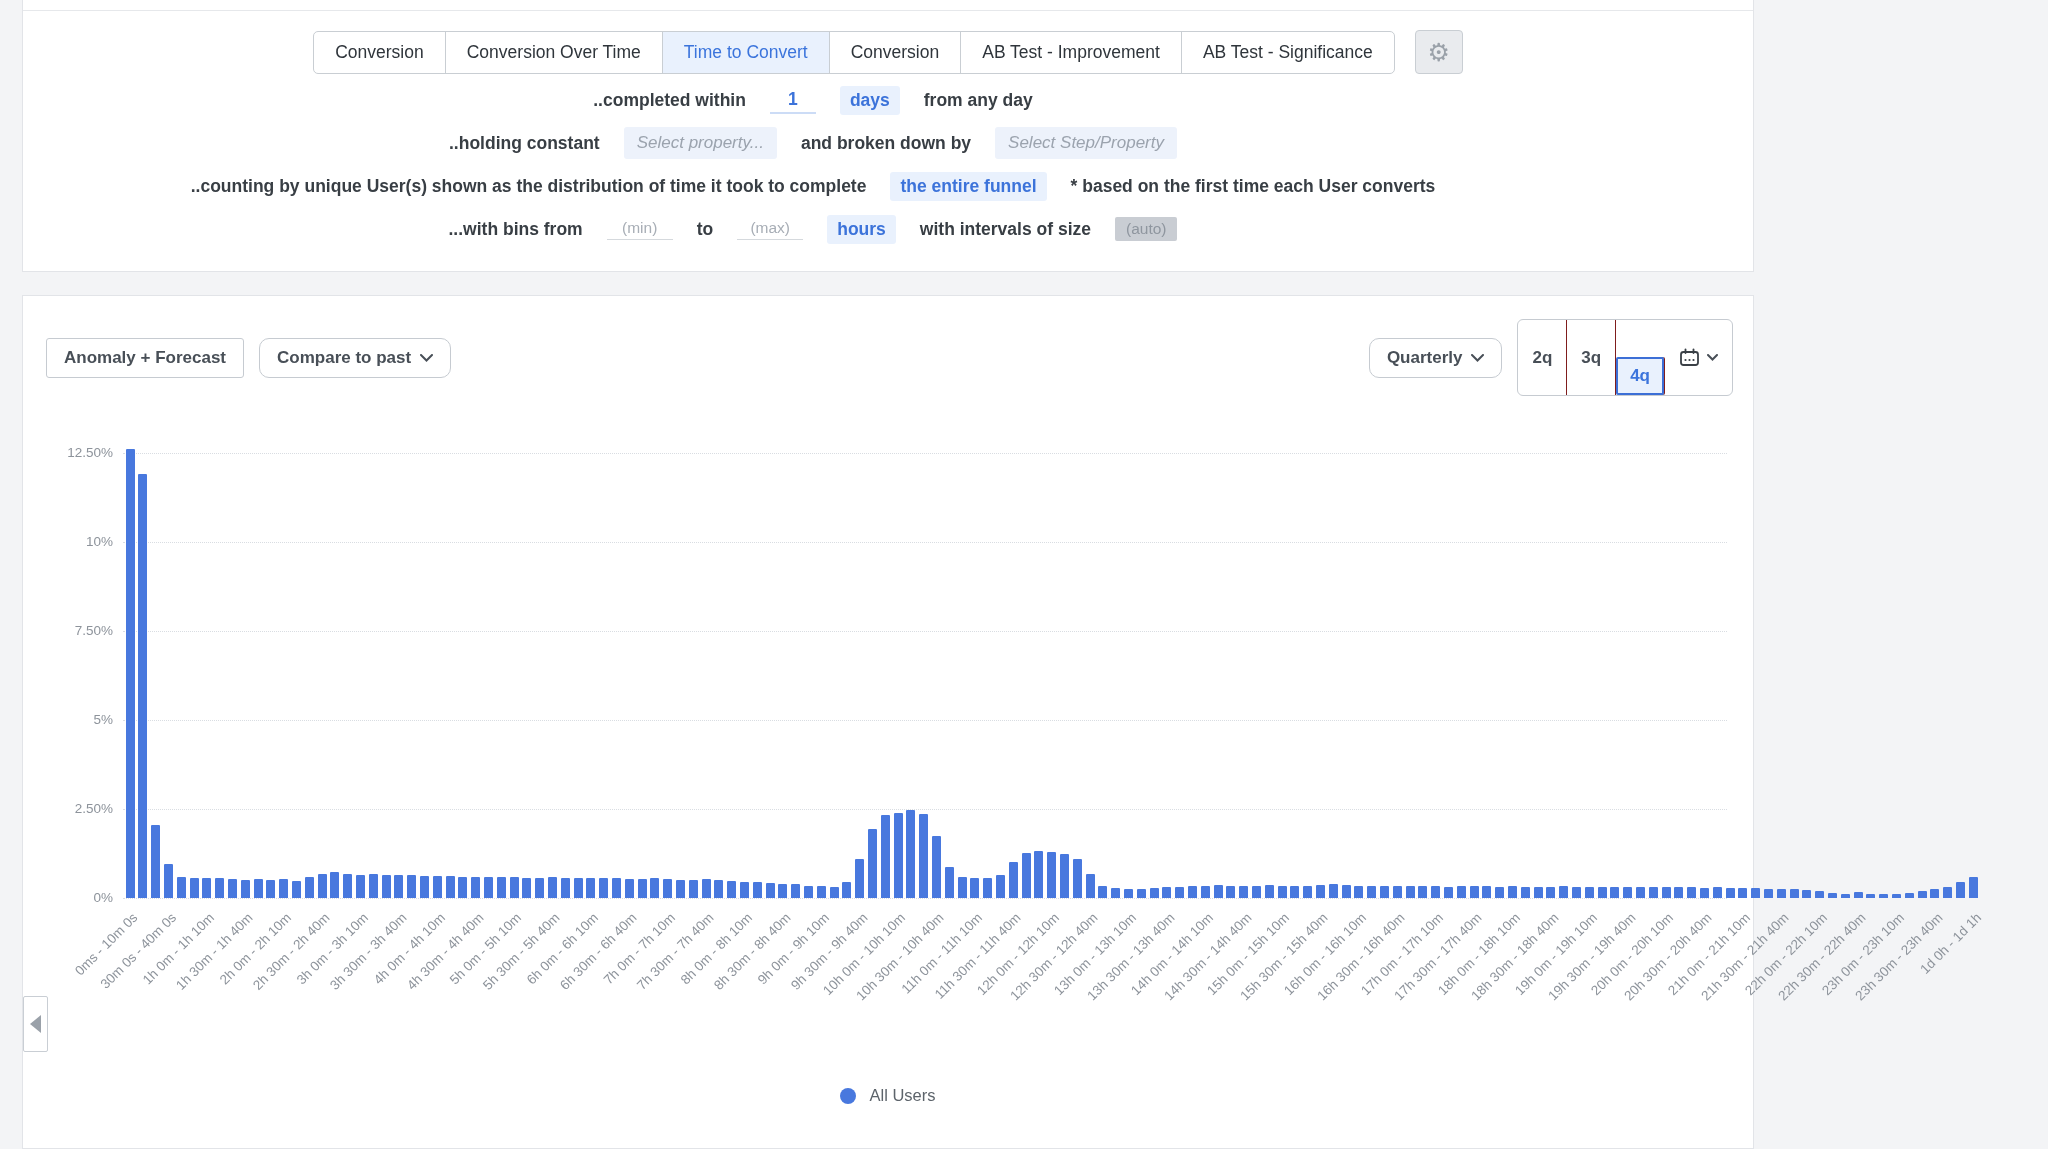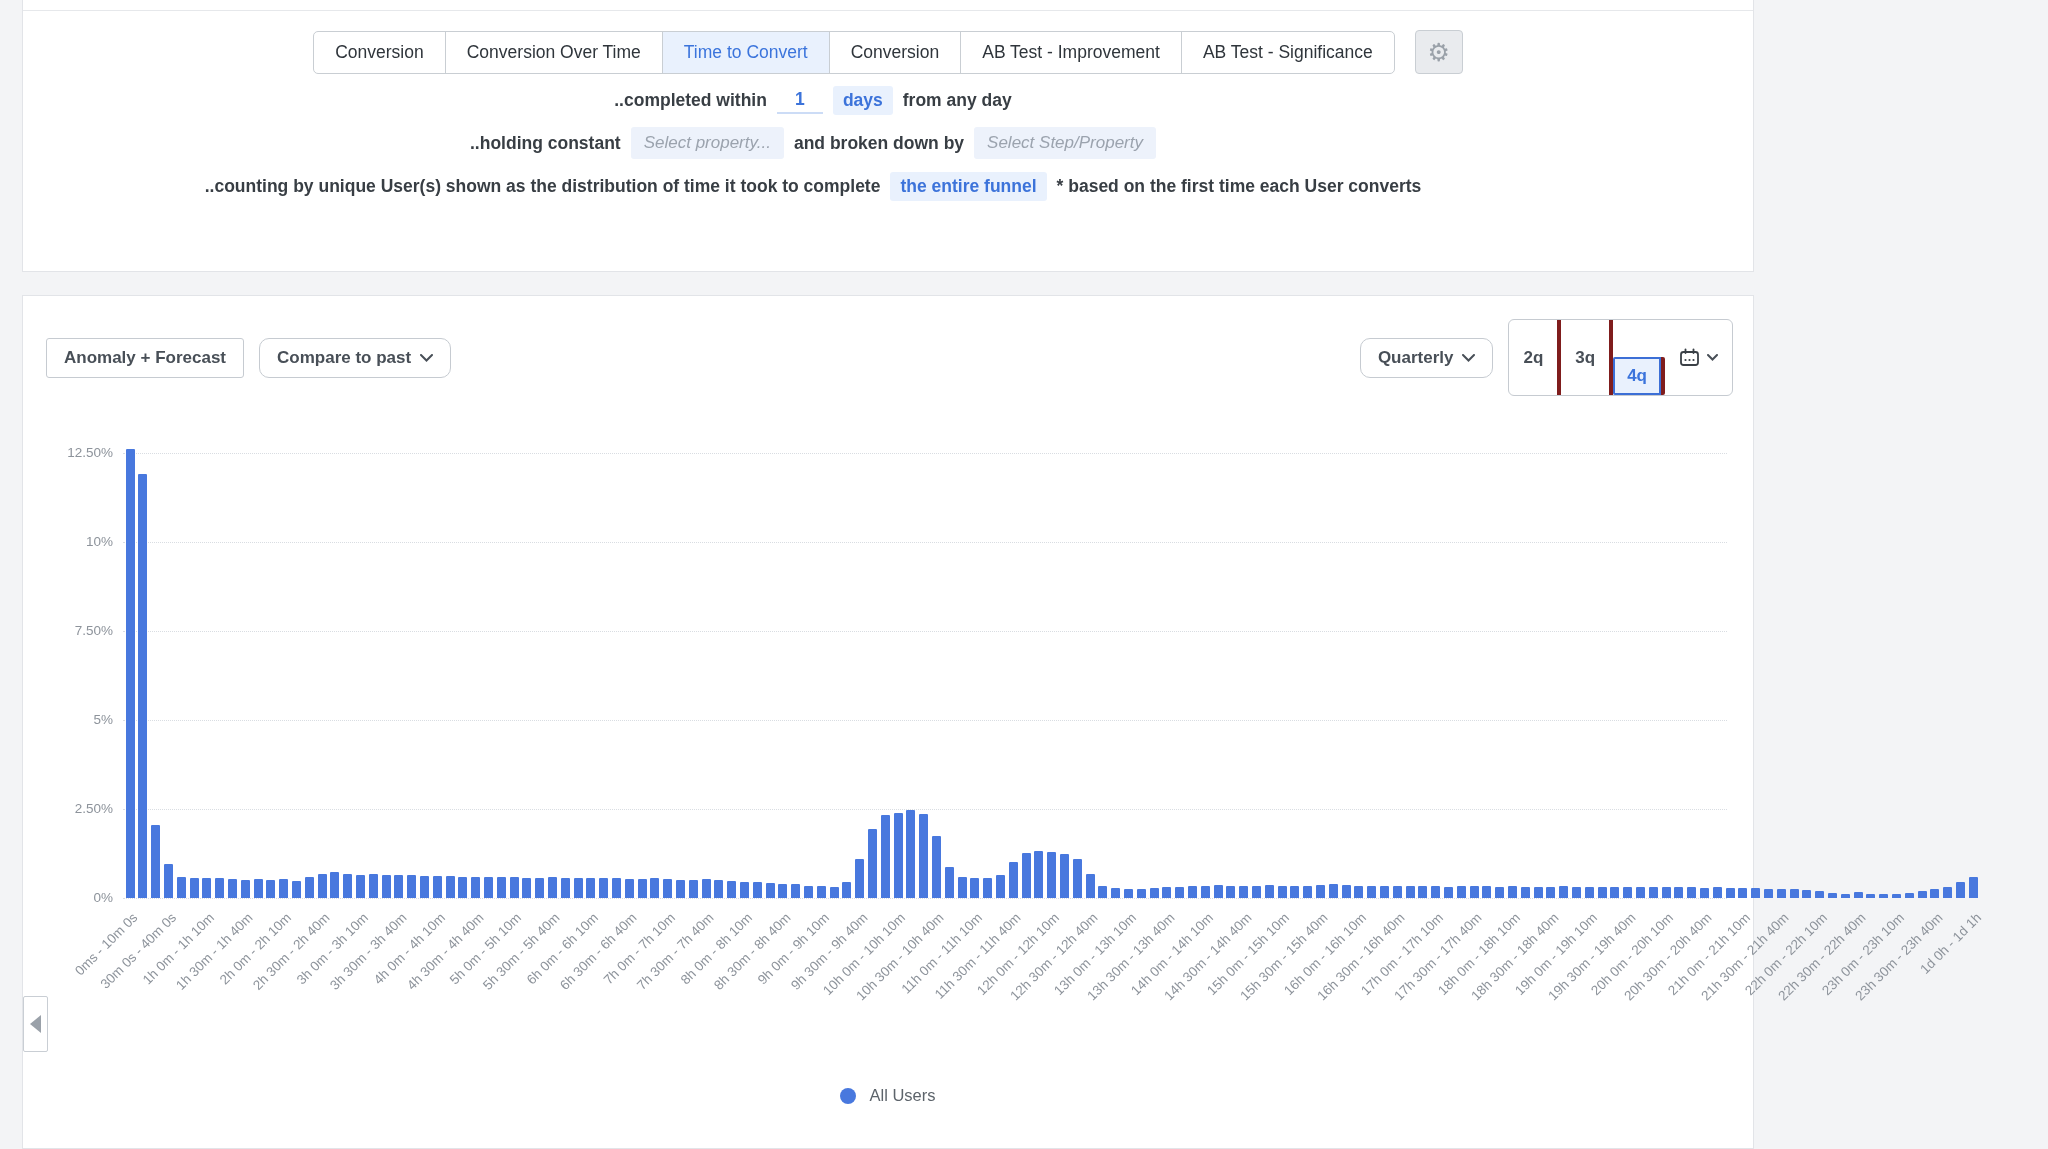--- a/index.html
+++ b/index.html
@@ -20,21 +20,21 @@
     border-right:1px solid #c9ced3; white-space:nowrap; }
   .tab:last-child { border-right:none; }
   .tab.active { background:#e9f1fd; color:#3b74dc; }
   .gearbtn { margin-left:20px; width:48px; height:44px; background:#e9ebee;
     border:1px solid #c9ced3; border-radius:4px; display:flex;
     align-items:center; justify-content:center; color:#9aa1a9; font-size:25px; cursor:pointer; }
 
   
   .qb { position:absolute; top:84px; left:0; width:1580px;
     display:flex; flex-direction:column; gap:11px; }
-  .qrow { display:flex; justify-content:center; align-items:center; gap:10px;
+  .qrow { display:flex; justify-content:center; align-items:center; gap:24px;
     font-size:17.5px; font-weight:700; color:#383e44; min-height:32px; }
   .num-input { color:#3c73da; border-bottom:2px solid #ccdcf6; min-width:46px;
     text-align:center; padding:2px 0; }
   .pill-blue { color:#3c73da; background:#e9f1fd; padding:4px 10px; border-radius:3px; }
   .pill-select { color:#9ba3ae; background:#edf2fb; padding:6px 13px; border-radius:3px;
     font-style:italic; font-weight:400; font-size:17px; }
   .minmax { color:#a8aeb6; border-bottom:1px solid #d5d9dd; min-width:66px;
     text-align:center; font-weight:400; font-size:15.5px; padding:0 4px 2px 4px; }
   .chip-auto { background:#c9cdd3; color:#8f969f; padding:3px 11px;
     border-radius:2px; font-size:15.5px; font-weight:400; }
@@ -43,21 +43,21 @@
   .controls { position:absolute; top:23px; left:23px; right:20px;
     display:flex; align-items:center; }
   .btn { border:1px solid #c6cbd1; background:#fff; color:#484f57; font-weight:700;
     font-size:17px; padding:9px 17px; border-radius:3px; cursor:pointer;
     display:flex; align-items:center; gap:9px; white-space:nowrap; }
   .btn.rounded { border-radius:10px; }
   .btn + .btn { margin-left:15px; }
   .right-controls { margin-left:auto; display:flex; align-items:center; gap:15px; }
   .seg-group { display:flex; border:1px solid #c6cbd1; border-radius:6px; background:#fff; }
   .seg { padding:9px 14px; font-size:17px; font-weight:700; color:#484f57;
-    border-right:4px solid #7f1d1d; cursor:pointer; display:flex; align-items:center; gap:7px; }
+    border-right:1px solid #7f1d1d; cursor:pointer; display:flex; align-items:center; gap:7px; }
   .seg:first-child { border-radius:5px 0 0 5px; }
   .seg:last-child { border-right:none; border-radius:0 5px 5px 0; }
   .seg.active { background:#e9f1fd; color:#3b74dc;
     box-shadow:0 0 0 2px #3c6fd6 inset; border-radius:2px;margin-top:37px; }
   .chev { display:inline-block; }
 
   
   .plot { position:absolute; left:0; top:0; width:100%; height:100%; }
   .gridline { position:absolute; left:100px; right:26px; height:0;
     border-top:1px dotted #d9dde2; }
@@ -113,20 +113,29 @@
     <div class="qrow">
       <span>..holding constant</span>
       <span class="pill-select">Select property...</span>
       <span>and broken down by</span>
       <span class="pill-select">Select Step/Property</span>
     </div>
     <div class="qrow">
       <span>..counting by unique User(s) shown as the distribution of time it took to complete</span>
       <span class="pill-blue">the entire funnel</span>
       <span>* based on the first time each User converts</span>
+    </div>
+    <div class="qrow">
+      <span>...with bins from</span>
+      <span class="minmax">(min)</span>
+      <span>to</span>
+      <span class="minmax">(max)</span>
+      <span class="pill-blue">hours</span>
+      <span>with intervals of size</span>
+      <span class="chip-auto">(auto)</span>
     </div>
   </div>
 </div>
 
 <div class="panel" id="chart-panel">
 
   <div class="controls">
     <div class="btn">
       <span>Anomaly + Forecast</span>
     </div>

